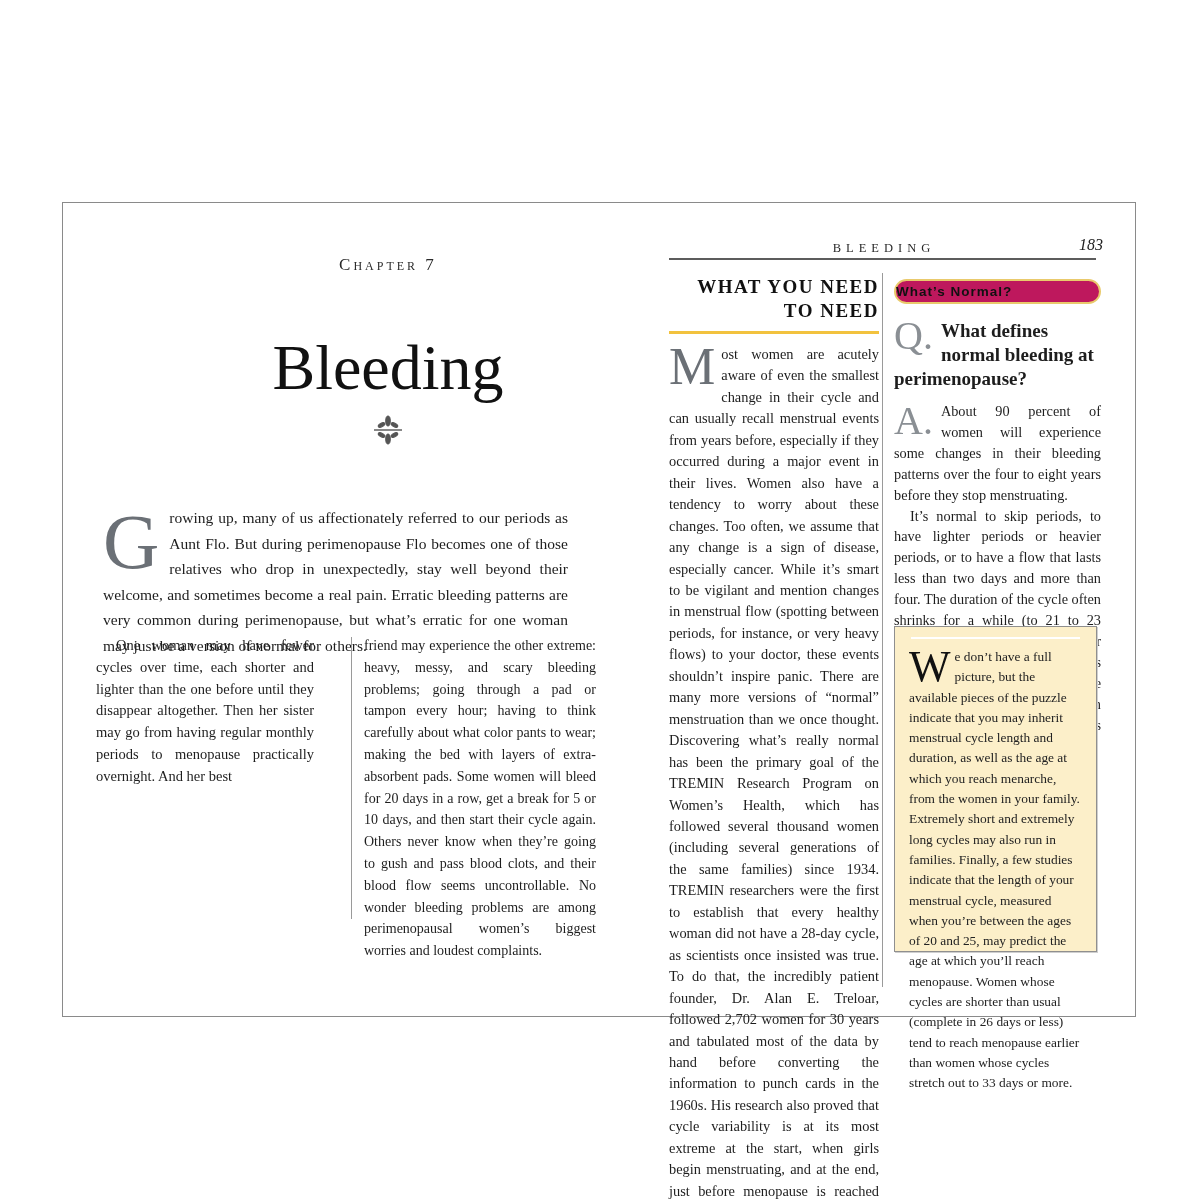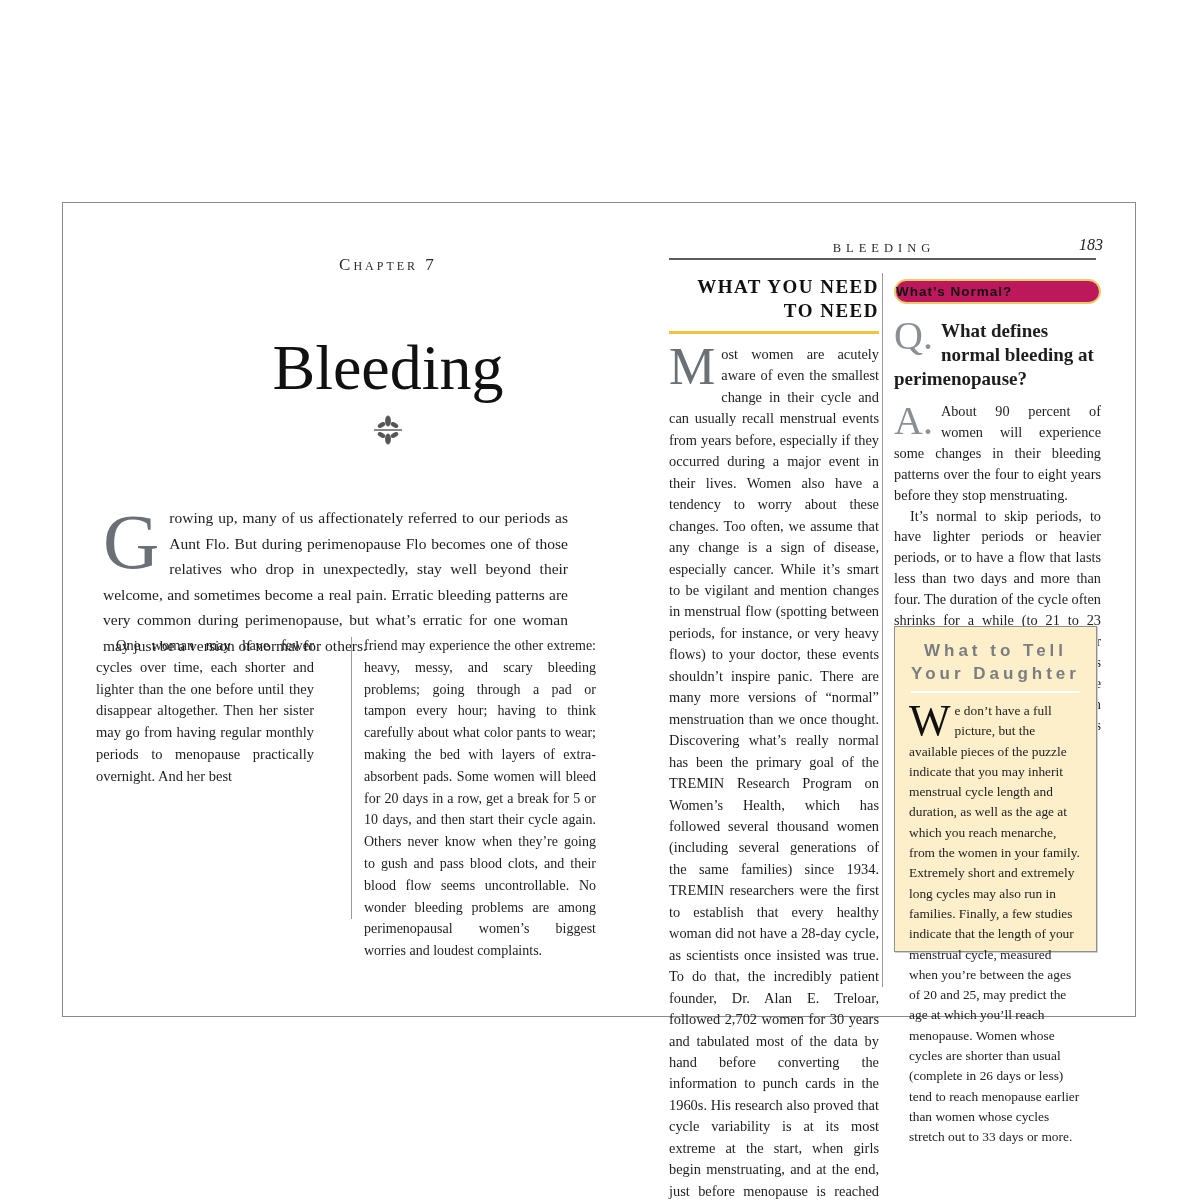--- a/index.html
+++ b/index.html
@@ -124,24 +124,20 @@
       </div>
 
       <div class="qa clearfix answer" style="margin-top:10px;">
         <span class="qa-letter">A.</span>
         <p class="first">About 90 percent of women will experience some changes in their bleeding patterns over the four to eight years before they stop menstruating.</p>
         <p class="cont">It’s normal to skip periods, to have lighter periods or heavier periods, or to have a flow that lasts less than two days and more than four. The duration of the cycle often shrinks for a while (to 21 to 23 days) before expanding to longer and longer intervals until it stops altogether. It’s also normal to have 28-day cycles all the way through perimenopause until bleeding stops for good.</p>
       </div>
     </div>
 
     <div class="daughter-box">
-      <p class="box-title">
-        <span>What to Tell</span><br>
-        <span>Your Daughter</span>
-      </p>
       <div class="box-rule"></div>
       <div class="box-body clearfix">
         <span class="dropcap-w">W</span><span>e don’t have a full picture, but the available pieces of the puzzle indicate that you may inherit menstrual cycle length and duration, as well as the age at which you reach menarche, from the women in your family. Extremely short and extremely long cycles may also run in families. Finally, a few studies indicate that the length of your menstrual cycle, measured when you’re between the ages of 20 and 25, may predict the age at which you’ll reach menopause. Women whose cycles are shorter than usual (complete in 26 days or less) tend to reach menopause earlier than women whose cycles stretch out to 33 days or more.</span>
       </div>
     </div>
 
   </div>
 </div>
 
 </body></html>

